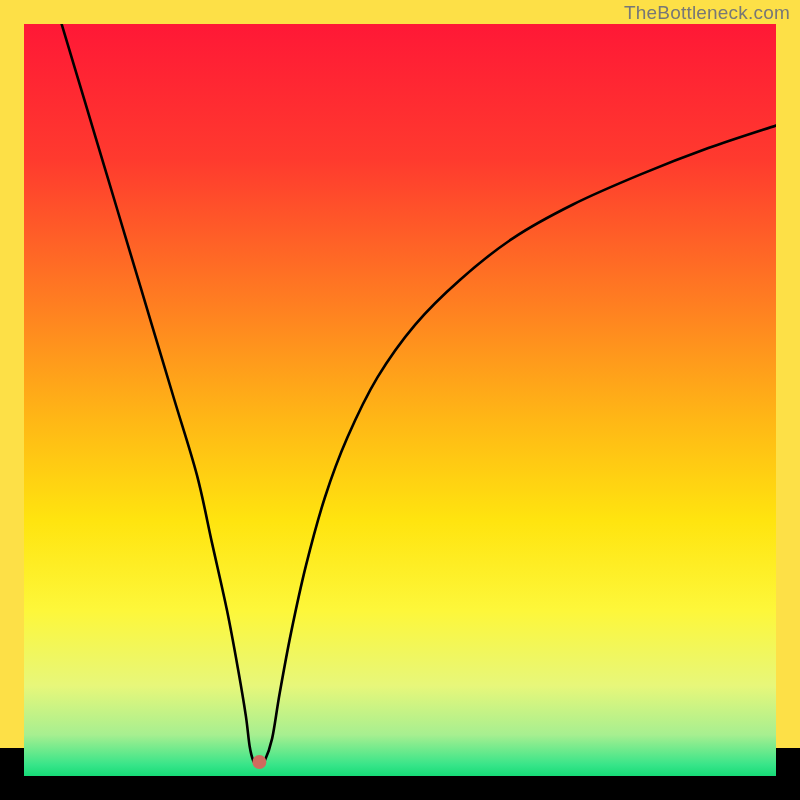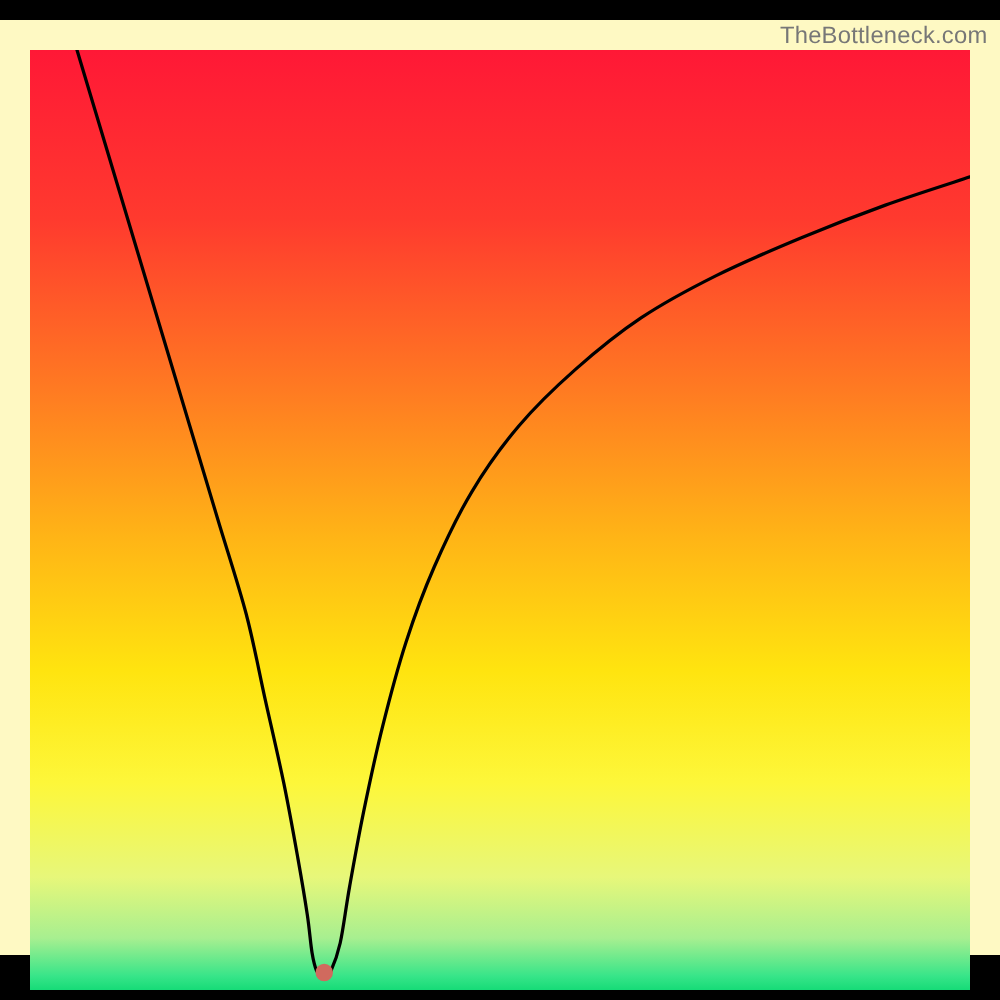--- a/index.html
+++ b/index.html
@@ -7,24 +7,24 @@
     padding: 0;
     width: 800px;
     height: 800px;
     background: #000;
     font-family: Arial, Helvetica, sans-serif;
     overflow: hidden;
   }
   .frame {
     position: absolute;
     left: 0;
-    top: 16px;
+    top: 0;
     width: 800px;
     height: 748px;
-    background: #fef9c3;
+    background: #fde047;
   }
   .plot {
     position: absolute;
     left: 24px;
     top: 24px;
     width: 752px;
     height: 752px;
     overflow: hidden;
   }
   .watermark {

